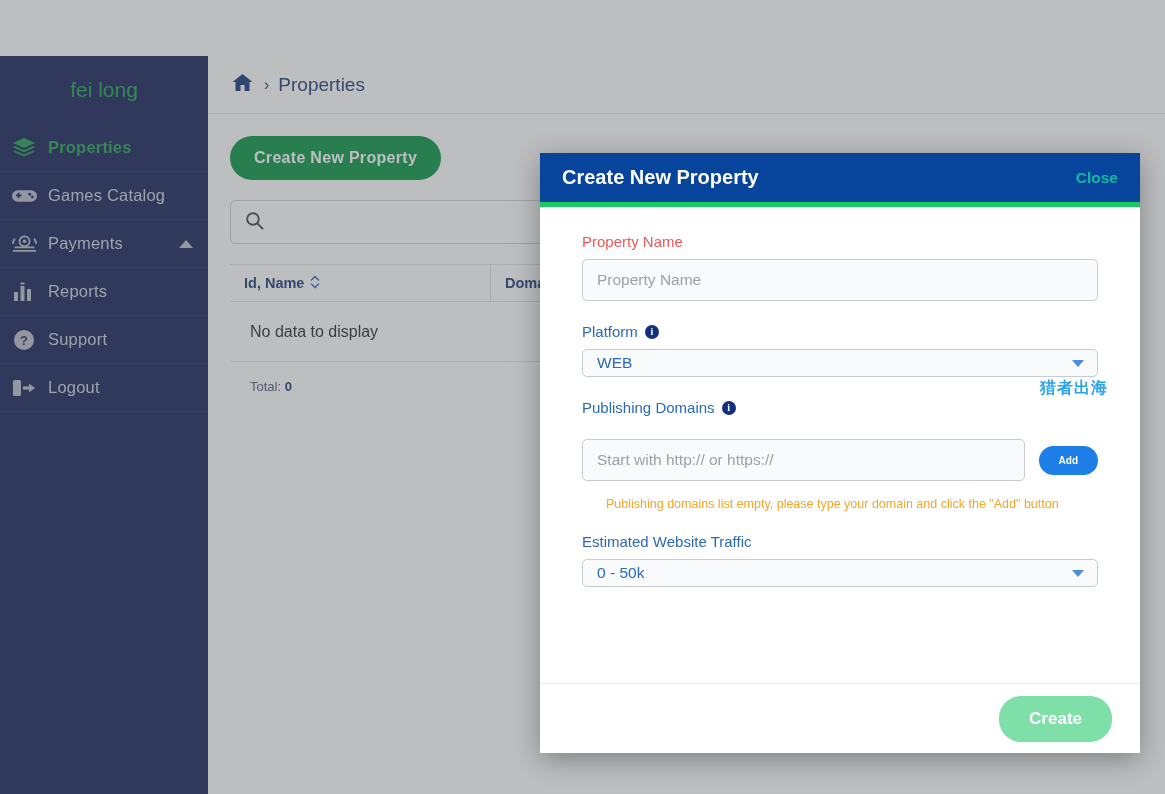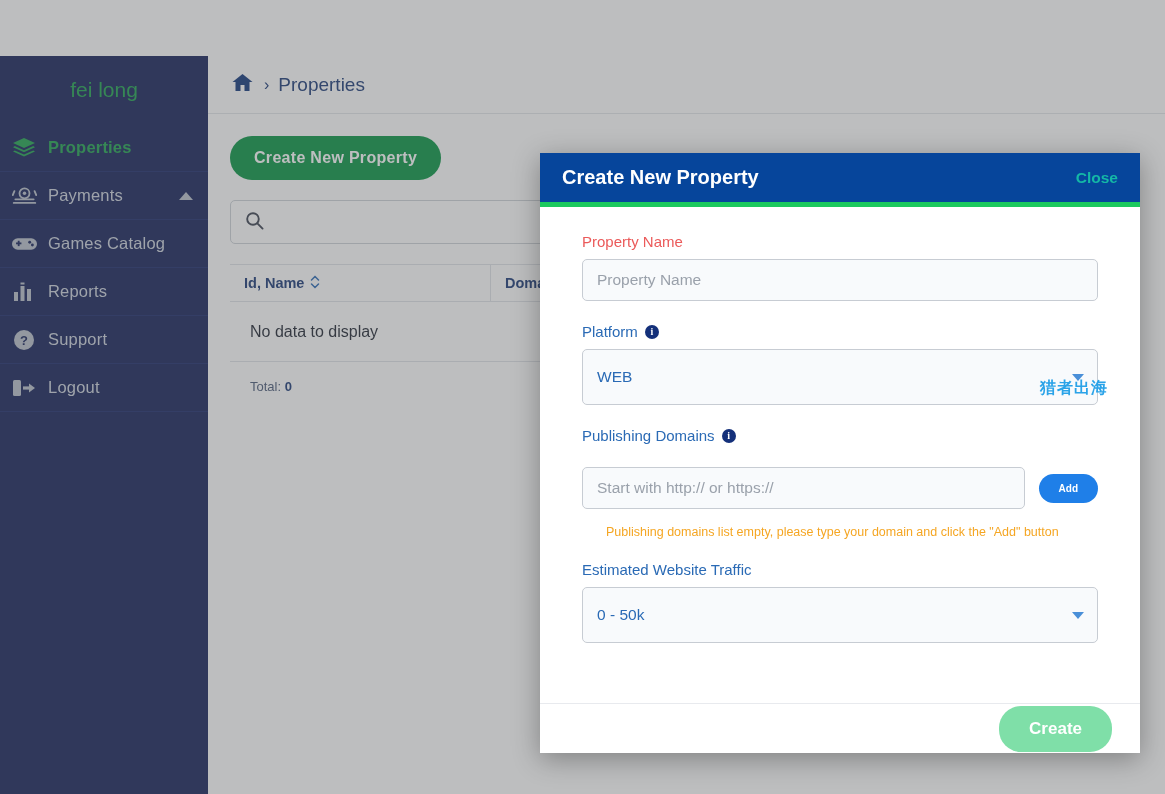--- a/index.html
+++ b/index.html
@@ -134,21 +134,21 @@
   }
   .field-label.error { color: #eb5a5a; }
 
   .txt-input {
     width: 100%; height: 42px; border: 1px solid #c7ccd3;
     border-radius: 5px; background: #f8fafc;
     display: flex; align-items: center; padding: 0 14px;
     font-size: 15.5px; color: #9aa1ab;
   }
   .sel-input {
-    width: 100%; height: 56px; border: 1px solid #c7ccd3;
+    width: 100%; height: 28px; border: 1px solid #c7ccd3;
     border-radius: 5px; background: #f8fafc;
     display: flex; align-items: center; padding: 0 14px;
     font-size: 15.5px; color: #2a6ab5; position: relative;
   }
   .caret {
     position: absolute; right: 13px; top: 50%; margin-top: -3px;
     width: 0; height: 0; border-left: 6px solid transparent;
     border-right: 6px solid transparent; border-top: 7px solid #4a8fd8;
   }
   .gap-lg { height: 22px; }
@@ -158,21 +158,21 @@
   .dom-input { flex: 1; }
   .btn-add {
     background: #1f7fe8; color: #fff; border: none; border-radius: 18px;
     font-size: 10px; font-weight: 700; padding: 9px 20px; cursor: pointer;
   }
   .warn {
     margin-top: 16px; color: #f5a623; font-size: 12.5px; margin-left: 24px;
   }
 
   .modal-foot {
-    height: 50px; border-top: 1px solid #e8eaee;
+    height: 70px; border-top: 1px solid #e8eaee;
     display: flex; align-items: center; justify-content: flex-end;
     padding-right: 28px;
   }
   .btn-create {
     background: #7fdfa8; color: #fff; border: none; border-radius: 22px;
     font-size: 17px; font-weight: 600; padding: 13px 30px; cursor: pointer;
   }
 
   .info-dot {
     width: 14px; height: 14px; border-radius: 50%;
@@ -200,52 +200,52 @@
 
     <div class="nav-item active">
       <span class="nav-icon">
         <svg width="24" height="22" viewBox="0 0 24 22" fill="#1fa34f">
           <path d="M12 1 L23 6 L12 11 L1 6 Z"></path>
           <path d="M12 13.2 L21.2 9 L23 10.2 L12 15.2 L1 10.2 L2.8 9 Z"></path>
           <path d="M12 17.6 L21.2 13.4 L23 14.6 L12 19.6 L1 14.6 L2.8 13.4 Z"></path>
         </svg>
       </span>
       <span class="nav-label">Properties</span>
+    </div>
+
+    <div class="nav-item">
+      <span class="nav-icon">
+        <svg width="25" height="18" viewBox="0 0 26 18" fill="#b9c0cc">
+          <rect x="0" y="3" width="26" height="12" rx="6"></rect>
+          <rect x="4.2" y="7.4" width="5.6" height="1.9" fill="#142159"></rect>
+          <rect x="6" y="5.6" width="1.9" height="5.6" fill="#142159"></rect>
+          <circle cx="18.4" cy="7.2" r="1.5" fill="#142159"></circle>
+          <circle cx="21.2" cy="10" r="1.5" fill="#142159"></circle>
+        </svg>
+      </span>
+      <span class="nav-label">Games Catalog</span>
     </div>
 
     <div class="nav-item">
       <span class="nav-icon">
         <svg width="25" height="22" viewBox="0 0 26 22" fill="none" stroke="#b9c0cc" stroke-width="1.9">
           <circle cx="13" cy="8.2" r="5.2"></circle>
           <circle cx="13" cy="8.2" r="1.8" fill="#b9c0cc" stroke="none"></circle>
           <path d="M3.5 14.5 H22.5" stroke-linecap="round"></path>
           <path d="M1.8 18.2 H24.2" stroke-linecap="round"></path>
           <path d="M2.5 6 L0.8 10" stroke-linecap="round"></path>
           <path d="M23.5 6 L25.2 10" stroke-linecap="round"></path>
         </svg>
       </span>
       <span class="nav-label">Payments</span>
       <span class="chev">
         <svg width="16" height="10" viewBox="0 0 16 10" fill="#b9c0cc">
             <path d="M8 1 L15 9 H1 Z"></path>
           </svg>
       </span>
-    </div>
-
-    <div class="nav-item">
-      <span class="nav-icon">
-        <svg width="25" height="18" viewBox="0 0 26 18" fill="#b9c0cc">
-          <rect x="0" y="3" width="26" height="12" rx="6"></rect>
-          <rect x="4.2" y="7.4" width="5.6" height="1.9" fill="#142159"></rect>
-          <rect x="6" y="5.6" width="1.9" height="5.6" fill="#142159"></rect>
-          <circle cx="18.4" cy="7.2" r="1.5" fill="#142159"></circle>
-          <circle cx="21.2" cy="10" r="1.5" fill="#142159"></circle>
-        </svg>
-      </span>
-      <span class="nav-label">Games Catalog</span>
     </div>
 
     <div class="nav-item">
       <span class="nav-icon">
         <svg width="22" height="20" viewBox="0 0 22 20" fill="#b9c0cc">
           <rect x="1" y="10" width="4" height="9"></rect>
           <rect x="7.5" y="4" width="4" height="15"></rect>
           <rect x="14" y="7" width="4" height="12"></rect>
           <rect x="7.5" y="0.5" width="4" height="2"></rect>
         </svg>

